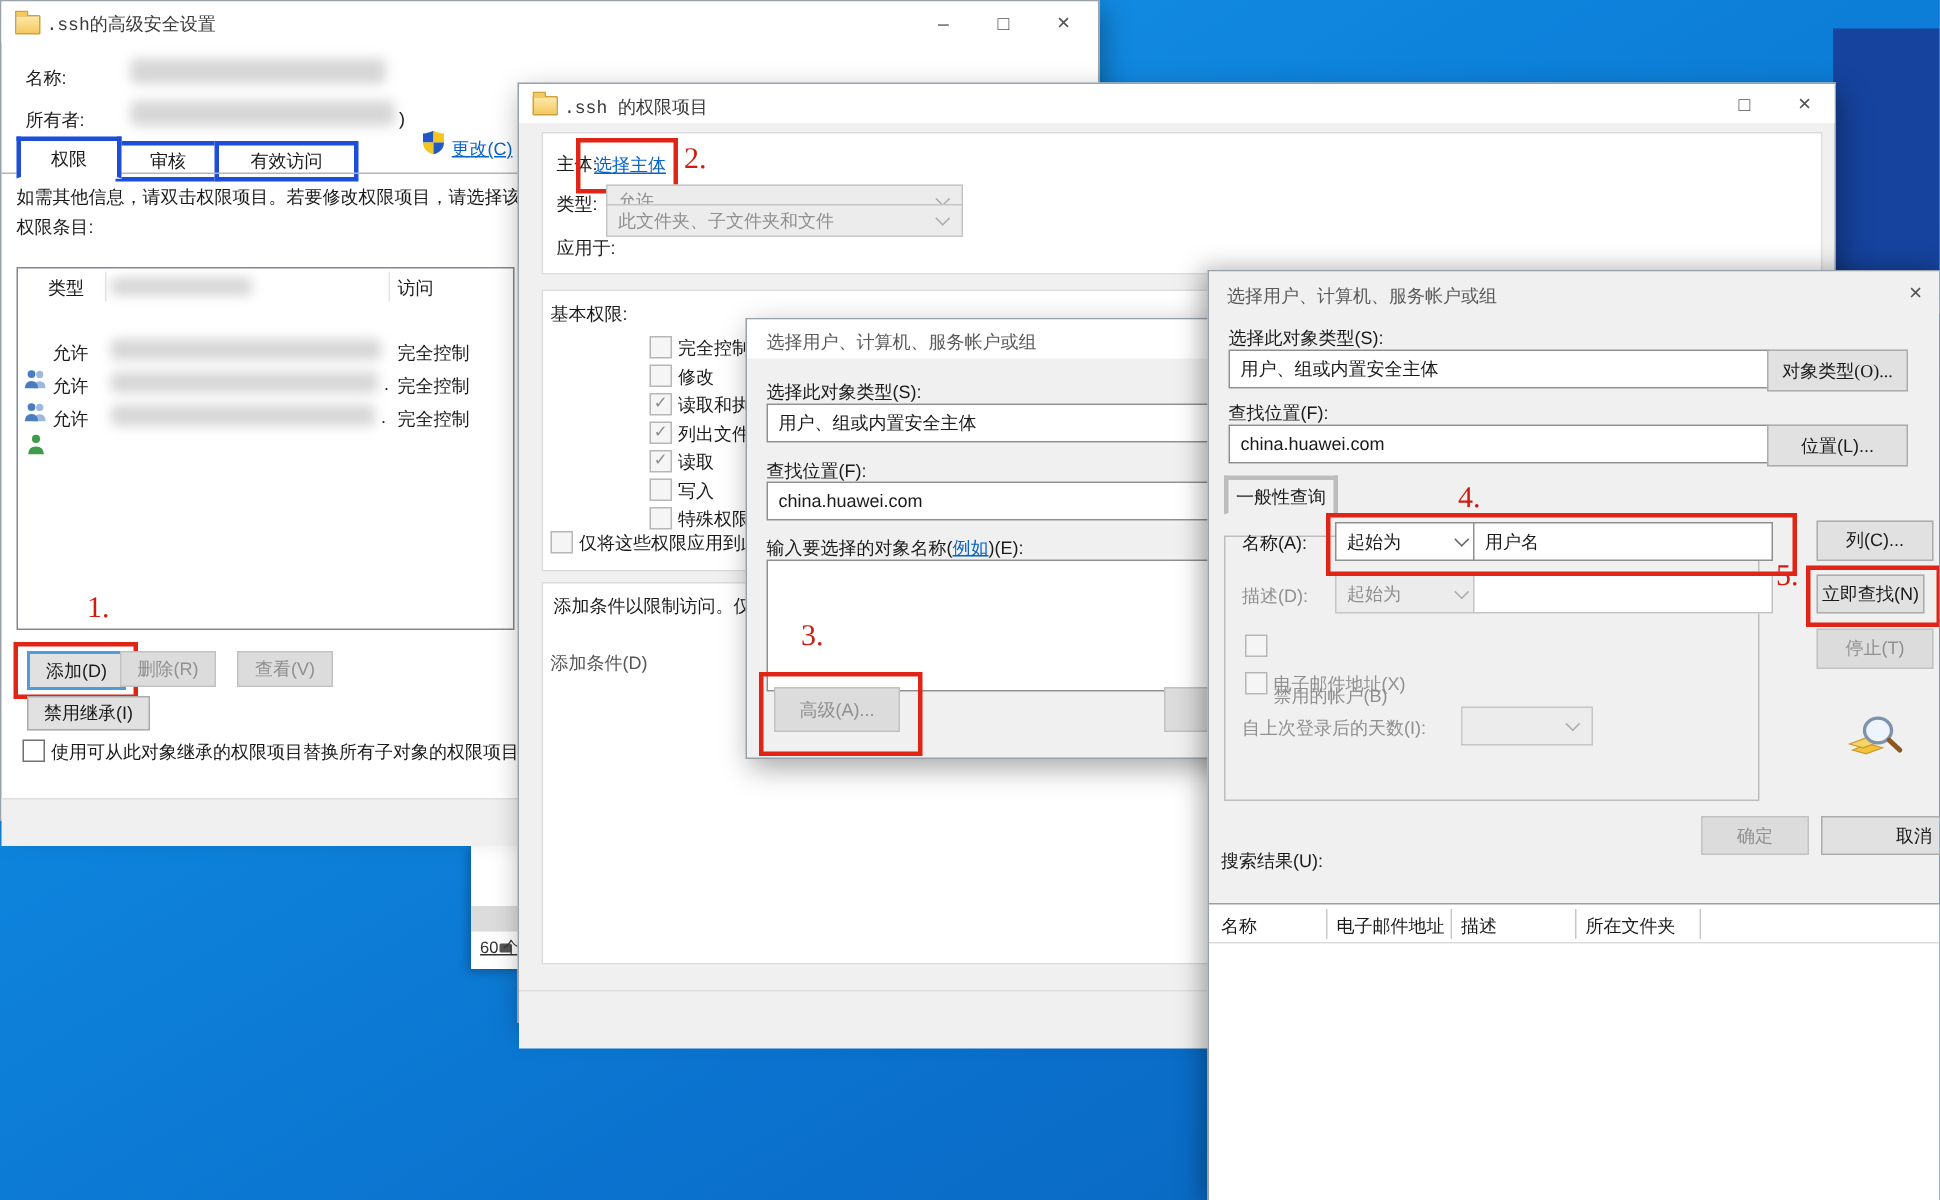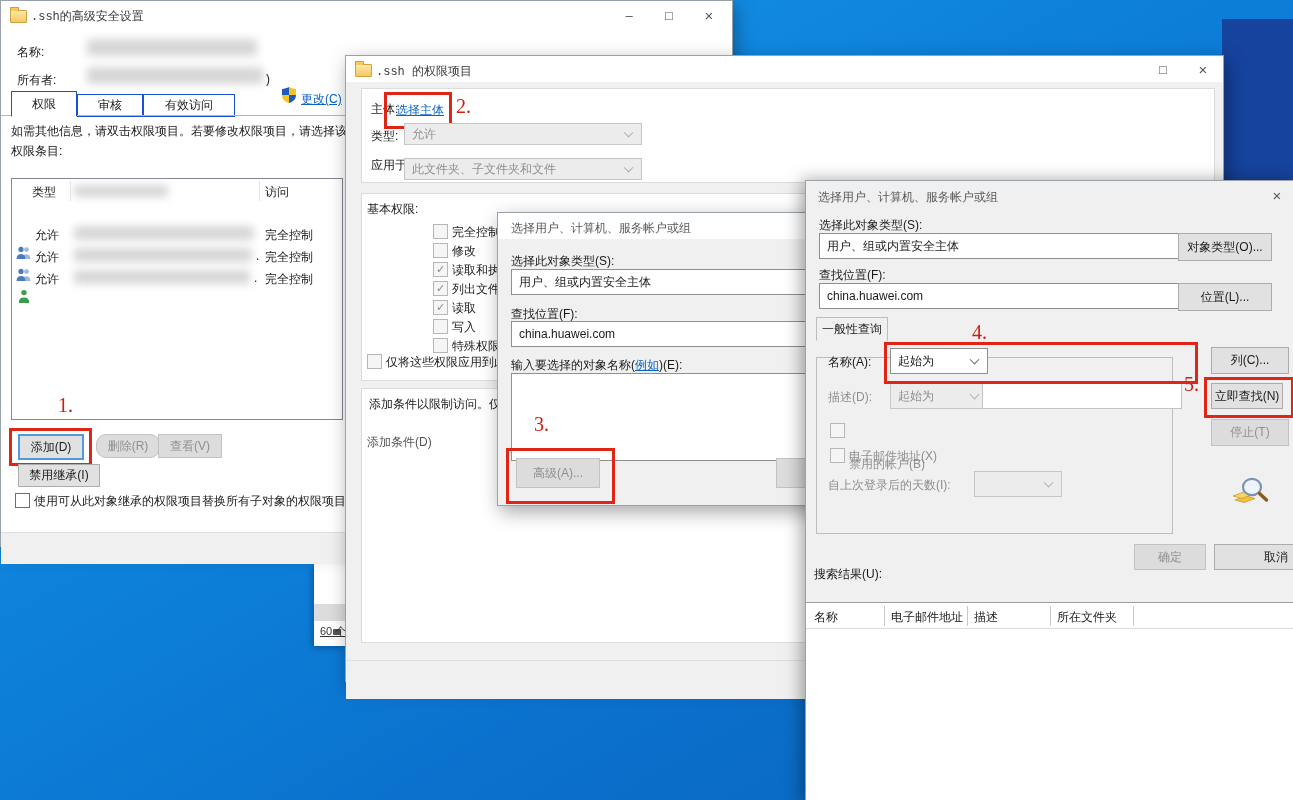--- a/index.html
+++ b/index.html
@@ -25,21 +25,21 @@
   .combo.dis .chev{border-color:#adadad;}
   .btn{position:absolute;background:#e1e1e1;border:1px solid #acacac;display:flex;align-items:center;justify-content:center;font-size:12px;color:#1a1a1a;cursor:pointer;}
   .btn.dis{background:#dcdcdc;border-color:#c2c2c2;color:#909090;cursor:default;}
   .btn.focus{border:2px solid #4f9bdd;}
   .cb{position:absolute;width:13px;height:13px;background:#fff;border:1px solid #707070;display:flex;align-items:center;justify-content:center;font-size:11px;color:#8a8a8a;line-height:11px;}
   .cb.dis{background:#f5f5f5;border-color:#b7b7b7;}
   .redbox{position:absolute;border:3px solid #e02416;}
   .stepnum{position:absolute;font-family:"Liberation Serif",serif;font-size:20px;color:#d01c10;}
   .sep{position:absolute;background:#e3e3e3;}
   .tabstrip-line{position:absolute;height:1px;background:#b6b6b6;}
-  .tab1{position:absolute;display:flex;align-items:center;justify-content:center;border:1px solid #1d4ed8;background:#fff;}
+  .tab1{position:absolute;display:flex;align-items:center;justify-content:center;border:3px solid #1d4ed8;background:#fff;}
 </style>
 </head>
 <body>
 
 <div id="screen">
 
   <div class="abs" style="left:1222px;top:0;width:71px;height:181px;background:#16439e;"></div>
 
   <div class="abs" style="left:314px;top:545px;width:33px;height:82px;background:#fff;box-shadow:-2px 2px 6px rgba(0,0,0,.25);">
     <div class="abs" style="left:0;top:21px;width:33px;height:17px;background:#dcdcdc;"></div>
@@ -138,21 +138,21 @@
         <span class="label" style="left:253px;top:3px;">完全控制</span>
       </div>
     </div>
 
     <span class="stepnum" style="left:57px;top:393px;">1.</span>
     <div class="redbox" style="left:8px;top:427px;width:77px;height:32px;"></div>
 
     <div class="btn focus" style="left:17px;top:433px;width:62px;height:22px;">
       <span>添加(D)</span>
     </div>
-    <div class="btn dis" style="left:95px;top:433px;width:62px;height:22px;border-radius:10px;">
+    <div class="btn dis" style="left:79px;top:433px;width:62px;height:22px;">
       <span>删除(R)</span>
     </div>
     <div class="btn dis" style="left:157px;top:433px;width:62px;height:22px;">
       <span>查看(V)</span>
     </div>
     <div class="btn" style="left:17px;top:463px;width:80px;height:21px;">
       <span>禁用继承(I)</span>
     </div>
 
     <span class="cb" style="left:14px;top:492px;"></span>
@@ -175,21 +175,21 @@
     <div class="redbox" style="left:38px;top:36px;width:62px;height:31px;"></div>
     <span class="stepnum" style="left:110px;top:39px;">2.</span>
 
     <span class="label" style="left:25px;top:72px;">类型:</span>
     <div class="combo dis" style="left:58px;top:67px;width:222px;height:20px;">
       <span>允许</span>
       <span class="chev"></span>
     </div>
 
     <span class="label" style="left:25px;top:101px;">应用于:</span>
-    <div class="combo dis" style="left:58px;top:102px;width:222px;height:20px;">
+    <div class="combo dis" style="left:58px;top:80px;width:222px;height:20px;">
       <span>此文件夹、子文件夹和文件</span>
       <span class="chev"></span>
     </div>
 
     <div class="panel" style="left:15px;top:137px;width:852px;height:186px;"></div>
     <span class="label" style="left:21px;top:145px;">基本权限:</span>
 
     <span class="cb dis" style="left:87px;top:168px;"></span>
     <span class="label" style="left:106px;top:168px;">完全控制</span>
     <span class="cb dis" style="left:87px;top:187px;"></span>
@@ -252,21 +252,21 @@
   <div class="win" style="left:805px;top:180px;width:489px;height:621px;box-shadow:-4px 0 16px rgba(0,0,0,.35);">
     <div class="tb" style="background:#f0f0f0;height:28px;">
       <span class="tbtitle" style="left:12px;top:8px;color:#5a5a5a;">选择用户、计算机、服务帐户或组</span>
       <span class="wbtn" style="left:455px;height:28px;font-size:15px;width:32px;">×</span>
     </div>
 
     <span class="label" style="left:13px;top:36px;">选择此对象类型(S):</span>
     <div class="field" style="left:13px;top:52px;width:345px;height:24px;">
       <span>用户、组或内置安全主体</span>
     </div>
-    <div class="btn" style="left:372px;top:52px;width:92px;height:26px;">
+    <div class="btn" style="left:372px;top:52px;width:92px;height:26px;font-family:Liberation Serif, serif;">
       <span>对象类型(O)...</span>
     </div>
 
     <span class="label" style="left:13px;top:86px;">查找位置(F):</span>
     <div class="field" style="left:13px;top:102px;width:345px;height:24px;">
       <span>china.huawei.com</span>
     </div>
     <div class="btn" style="left:372px;top:102px;width:92px;height:26px;">
       <span>位置(L)...</span>
     </div>
@@ -276,20 +276,23 @@
       <span>一般性查询</span>
     </div>
 
     <span class="stepnum" style="left:166px;top:140px;">4.</span>
     <div class="redbox" style="left:78px;top:161px;width:308px;height:36px;z-index:3;"></div>
 
     <span class="label" style="left:22px;top:173px;">名称(A):</span>
     <div class="combo" style="left:84px;top:167px;width:82px;height:24px;">
       <span>起始为</span>
       <span class="chev"></span>
+    </div>
+    <div class="field" style="left:176px;top:167px;width:184px;height:24px;">
+      <span>用户名</span>
     </div>
 
     <span class="label gray" style="left:22px;top:208px;">描述(D):</span>
     <div class="combo dis" style="left:84px;top:202px;width:82px;height:24px;">
       <span>起始为</span>
       <span class="chev"></span>
     </div>
     <div class="field dis" style="left:176px;top:202px;width:184px;height:24px;"></div>
 
     <span class="cb dis" style="left:24px;top:242px;"></span>

